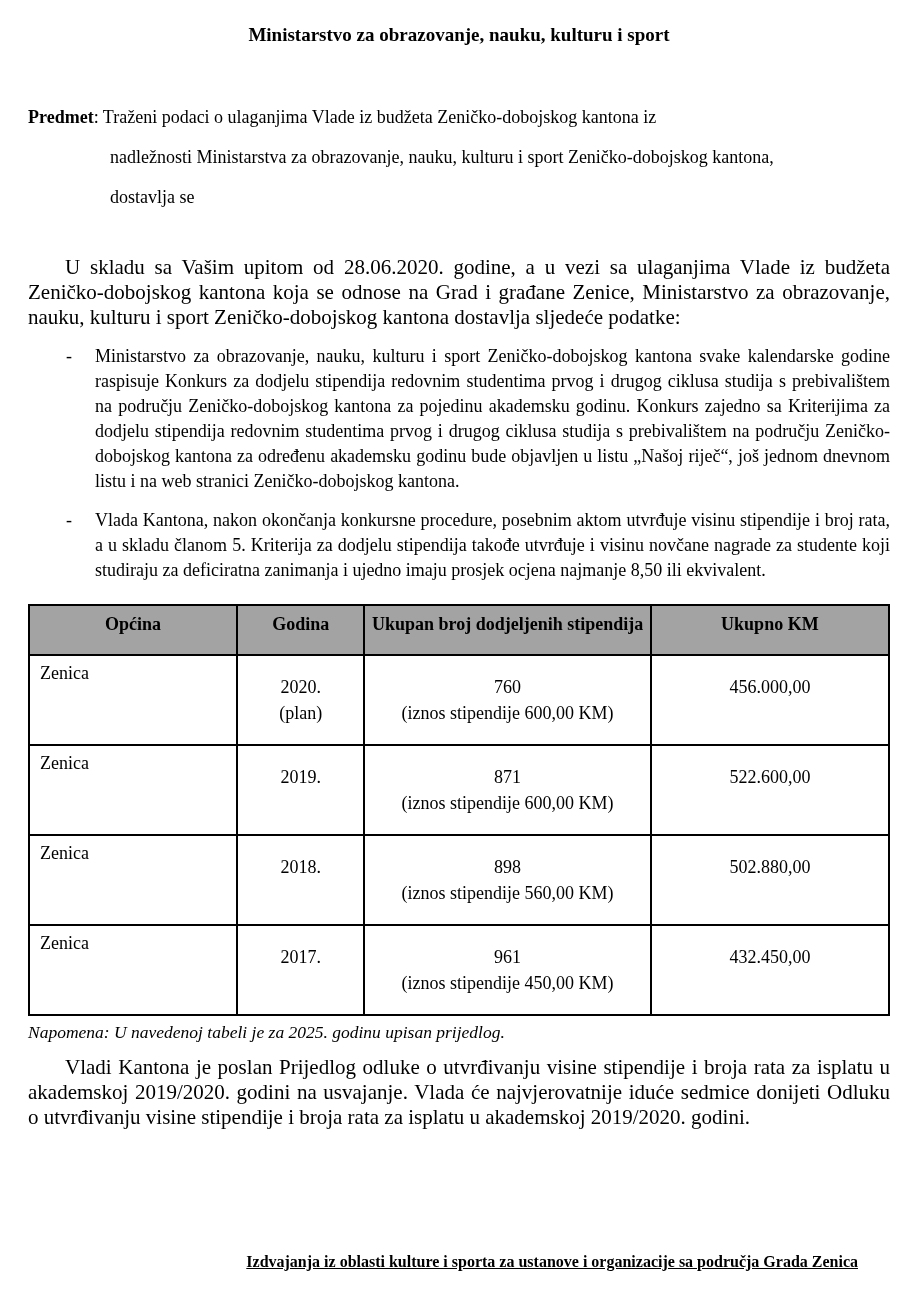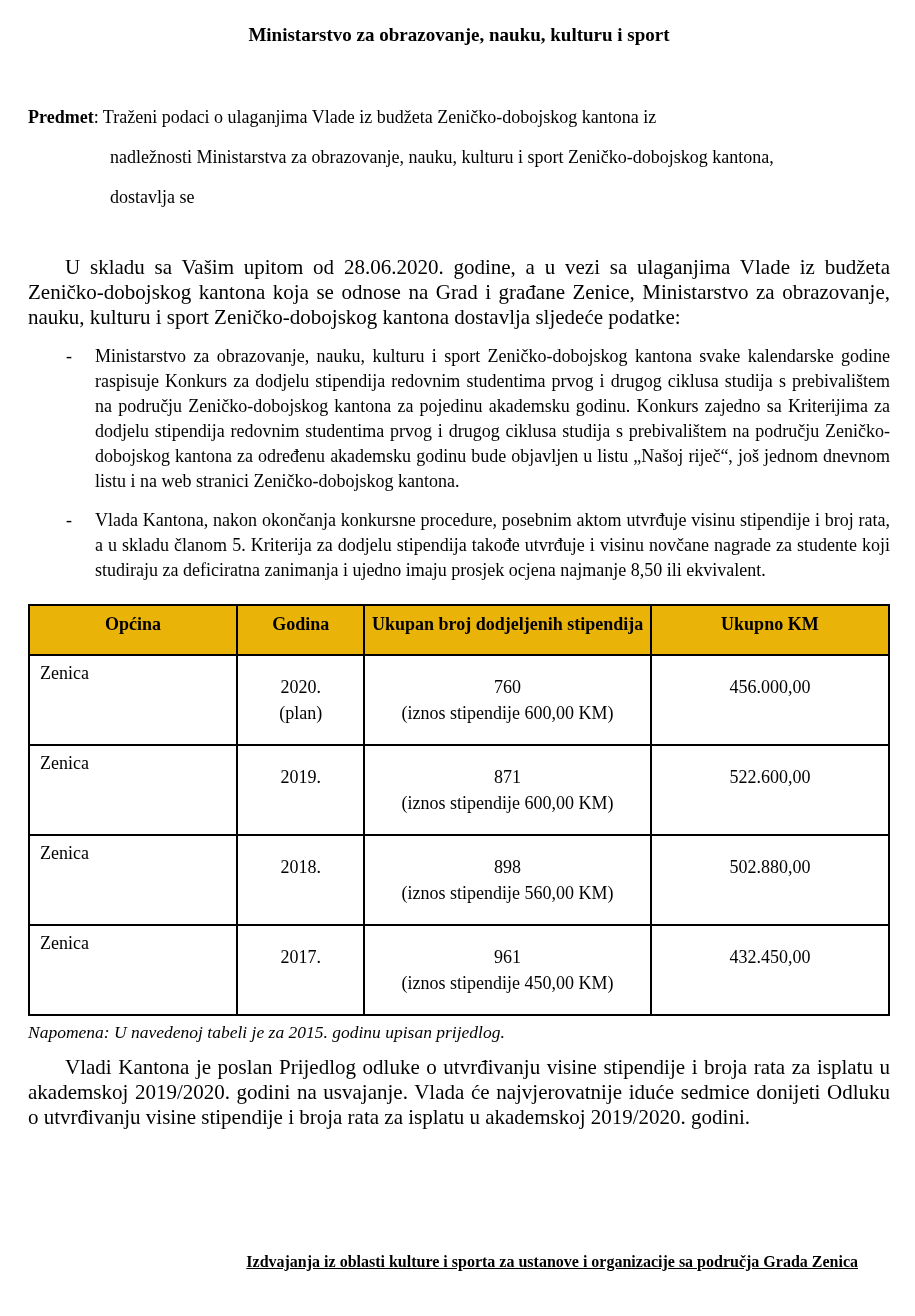--- a/index.html
+++ b/index.html
@@ -63,21 +63,21 @@
     table-layout: fixed;
     font-size: 18px;
   }
   table.data-table th, table.data-table td {
     border: 2px solid #000000;
     vertical-align: top;
     white-space: pre-line;
     line-height: 26px;
   }
   table.data-table th {
-    background: #eab308;
+    background: #a3a3a3;
     font-weight: bold;
     text-align: center;
     height: 50px;
     padding-top: 5px;
   }
   col.c1 { width: 24.2%; }
   col.c2 { width: 14.8%; }
   col.c3 { width: 33.3%; }
   col.c4 { width: 27.7%; }
   td.cell-opcina { text-align: left; padding: 4px 4px 4px 10px; }
@@ -171,19 +171,19 @@
       <tr class="row-short">
         <td class="cell-opcina">Zenica</td>
         <td class="cell-center">2017.</td>
         <td class="cell-center">961
 (iznos stipendije 450,00 KM)</td>
         <td class="cell-center">432.450,00</td>
       </tr>
     </tbody>
   </table>
 
-  <p class="napomena">Napomena:  U navedenoj tabeli je za 2015. godinu upisan prijedlog.</p>
+  <p class="napomena">Napomena:  U navedenoj tabeli je za 2025. godinu upisan prijedlog.</p>
 
   <p class="para indent closing">Vladi Kantona  je poslan Prijedlog odluke o  utvrđivanju visine stipendije i broja rata za isplatu u akademskoj 2019/2020. godini na usvajanje. Vlada će najvjerovatnije  iduće sedmice donijeti Odluku o utvrđivanju visine stipendije i broja rata za isplatu u akademskoj 2019/2020. godini.</p>
 
   <h3 class="bottom-heading">Izdvajanja iz oblasti kulture i sporta za ustanove i organizacije sa područja Grada Zenica</h3>
 
 </div>
 
 </body></html>

